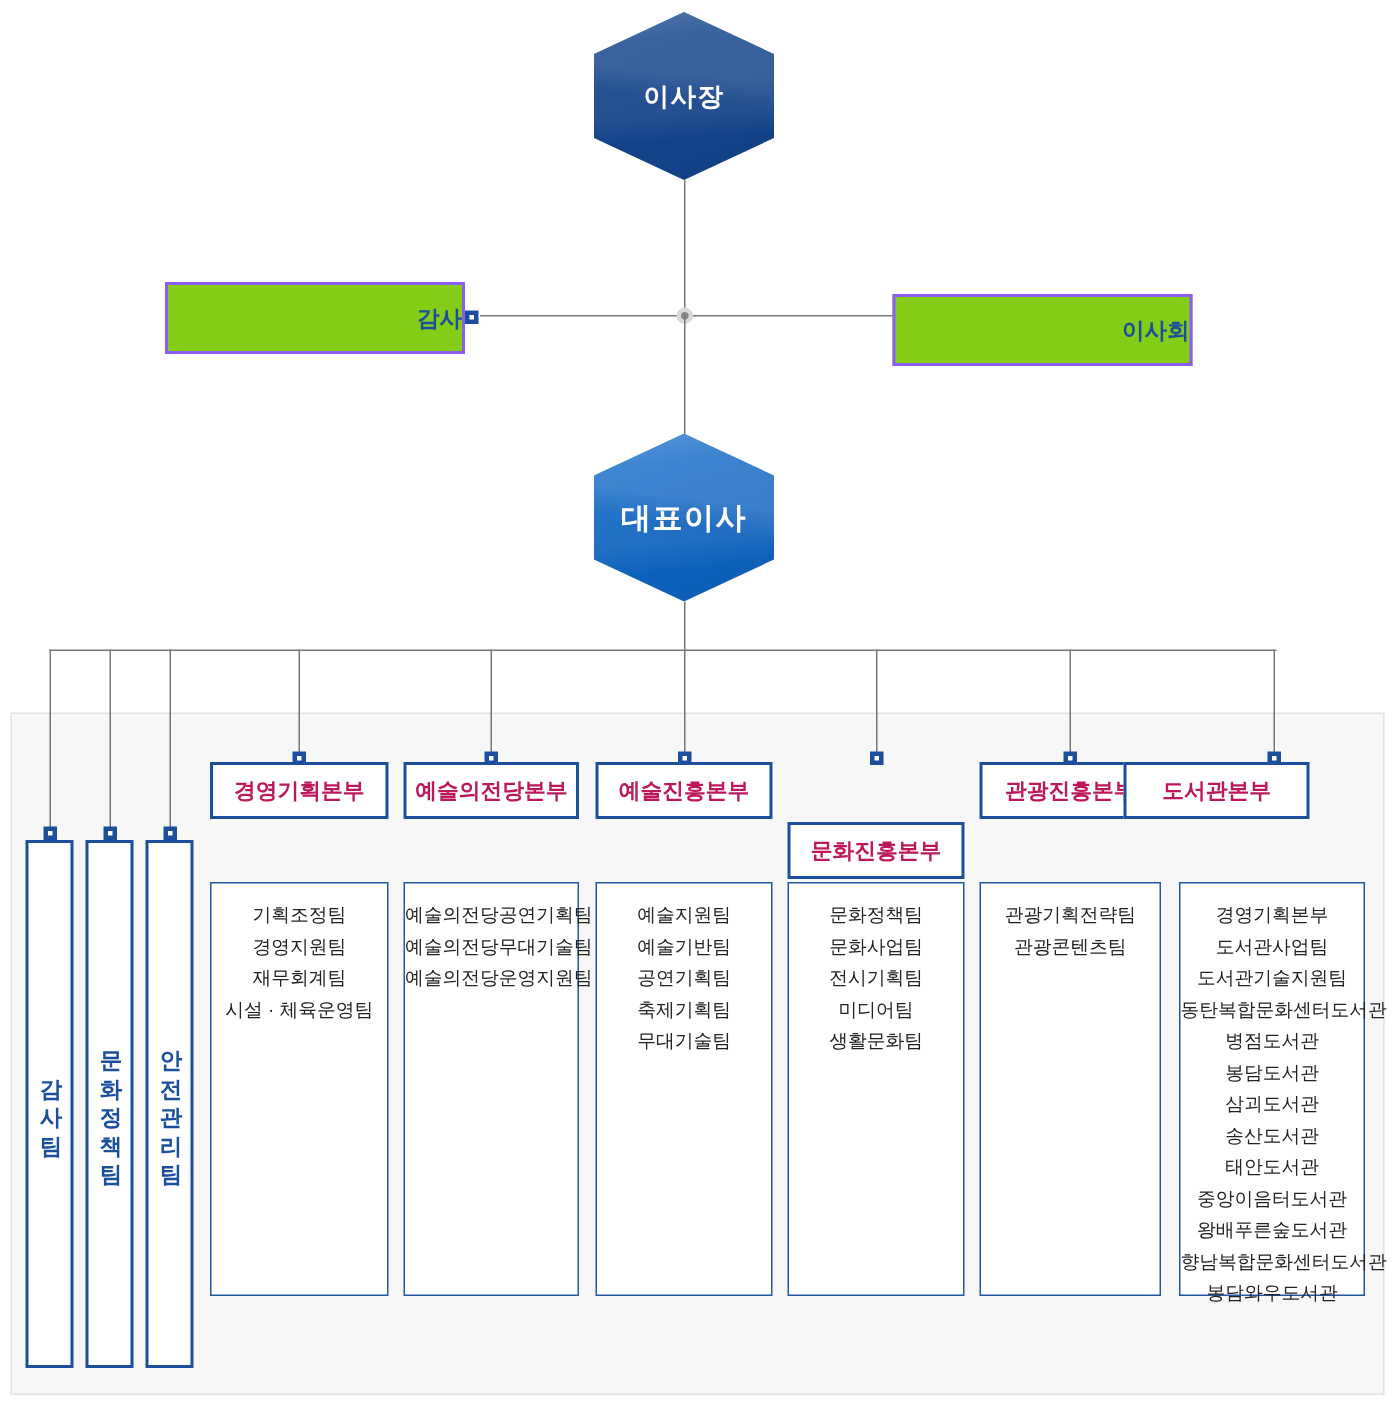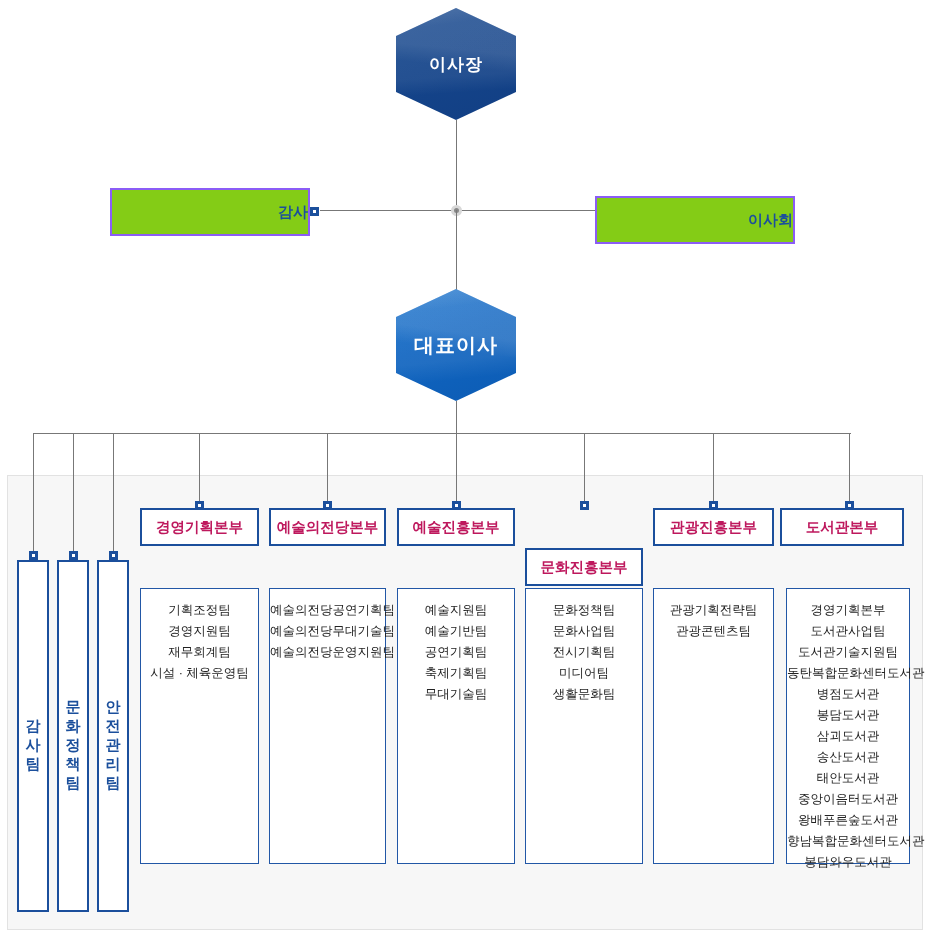--- a/index.html
+++ b/index.html
@@ -223,21 +223,21 @@
   </div>
   <div class="dept-head" style="left:397px;width:118px;">
     <span>예술진흥본부</span>
   </div>
   <div class="dept-head" style="left:525px;width:118px;margin-top:40px;">
     <span>문화진흥본부</span>
   </div>
   <div class="dept-head" style="left:653px;width:121px;">
     <span>관광진흥본부</span>
   </div>
-  <div class="dept-head" style="left:780px;width:124px;">
+  <div class="dept-head" style="left:749px;width:124px;">
     <span>도서관본부</span>
   </div>
 
   <div class="dept-body" style="left:140px;width:119px;">
     <span class="team">기획조정팀</span>
     <span class="team">경영지원팀</span>
     <span class="team">재무회계팀</span>
     <span class="team">시설 · 체육운영팀</span>
   </div>
 

